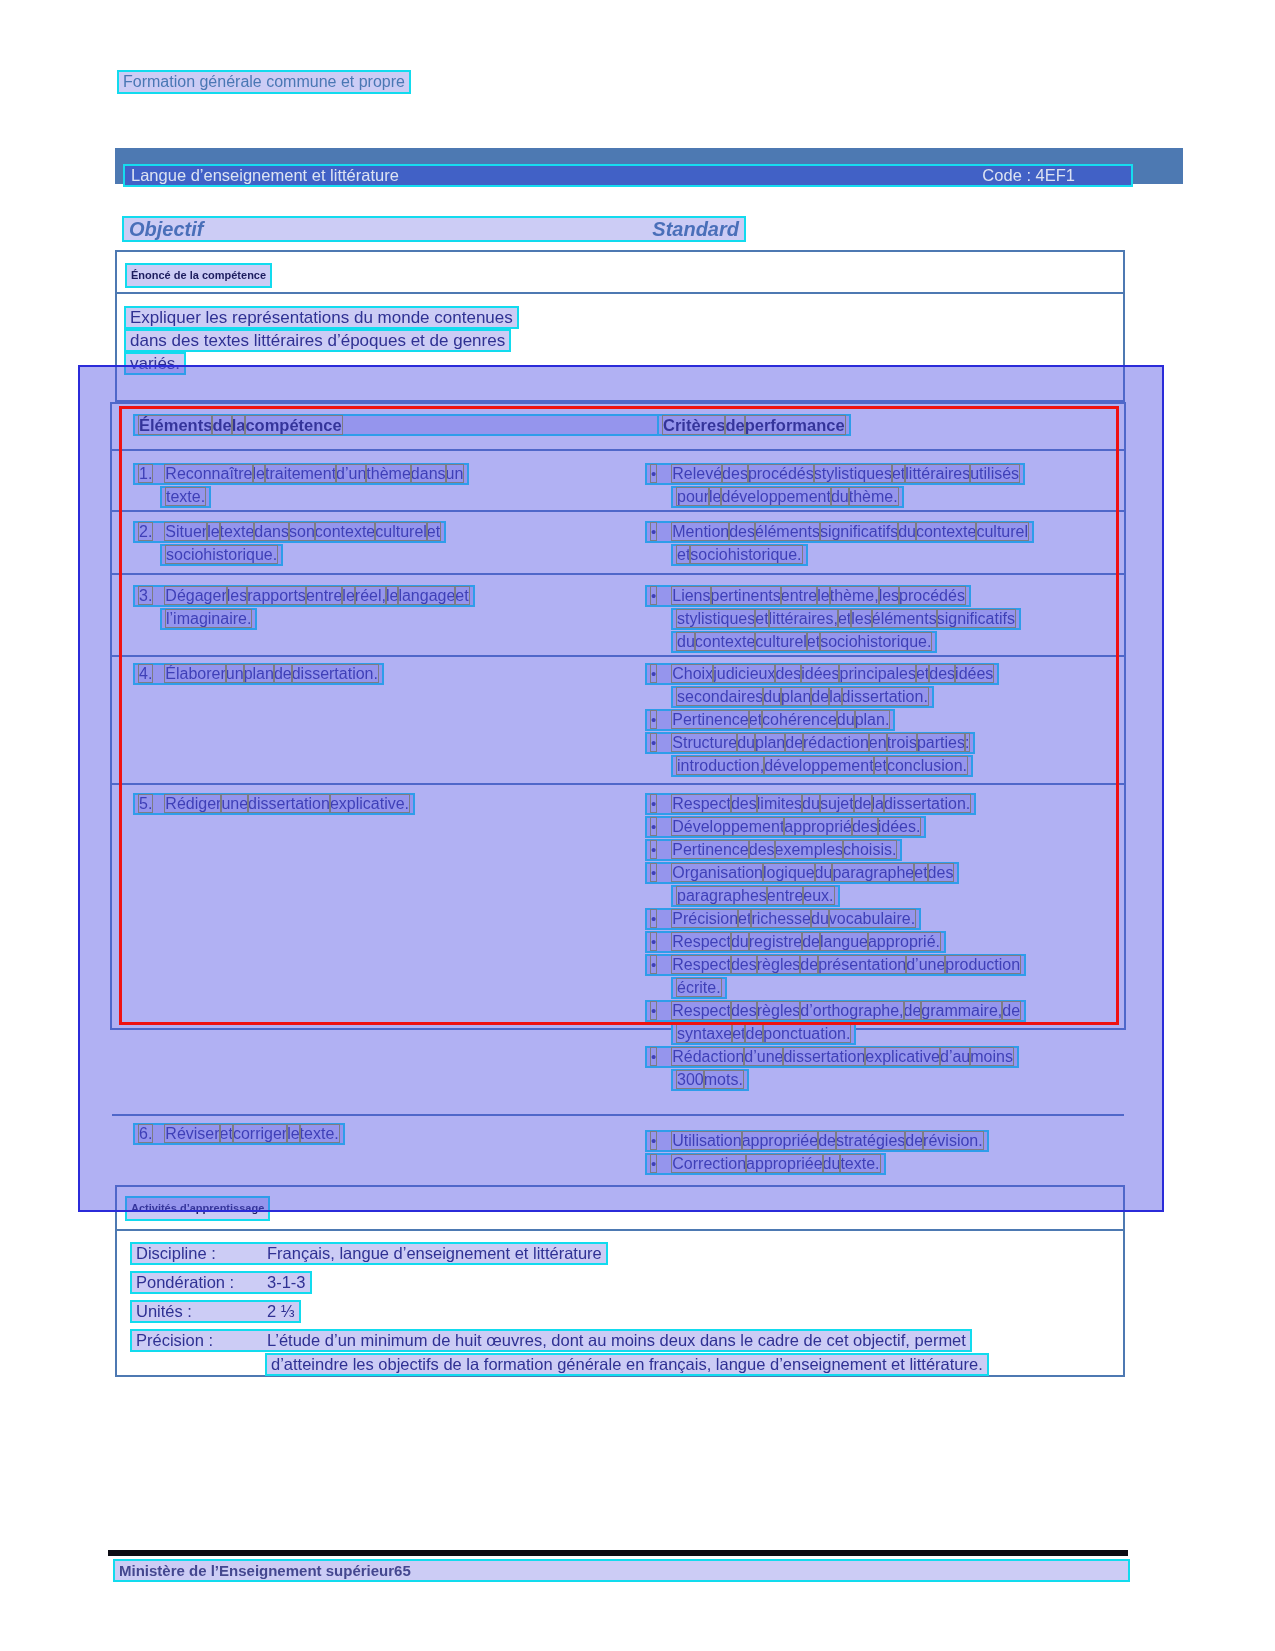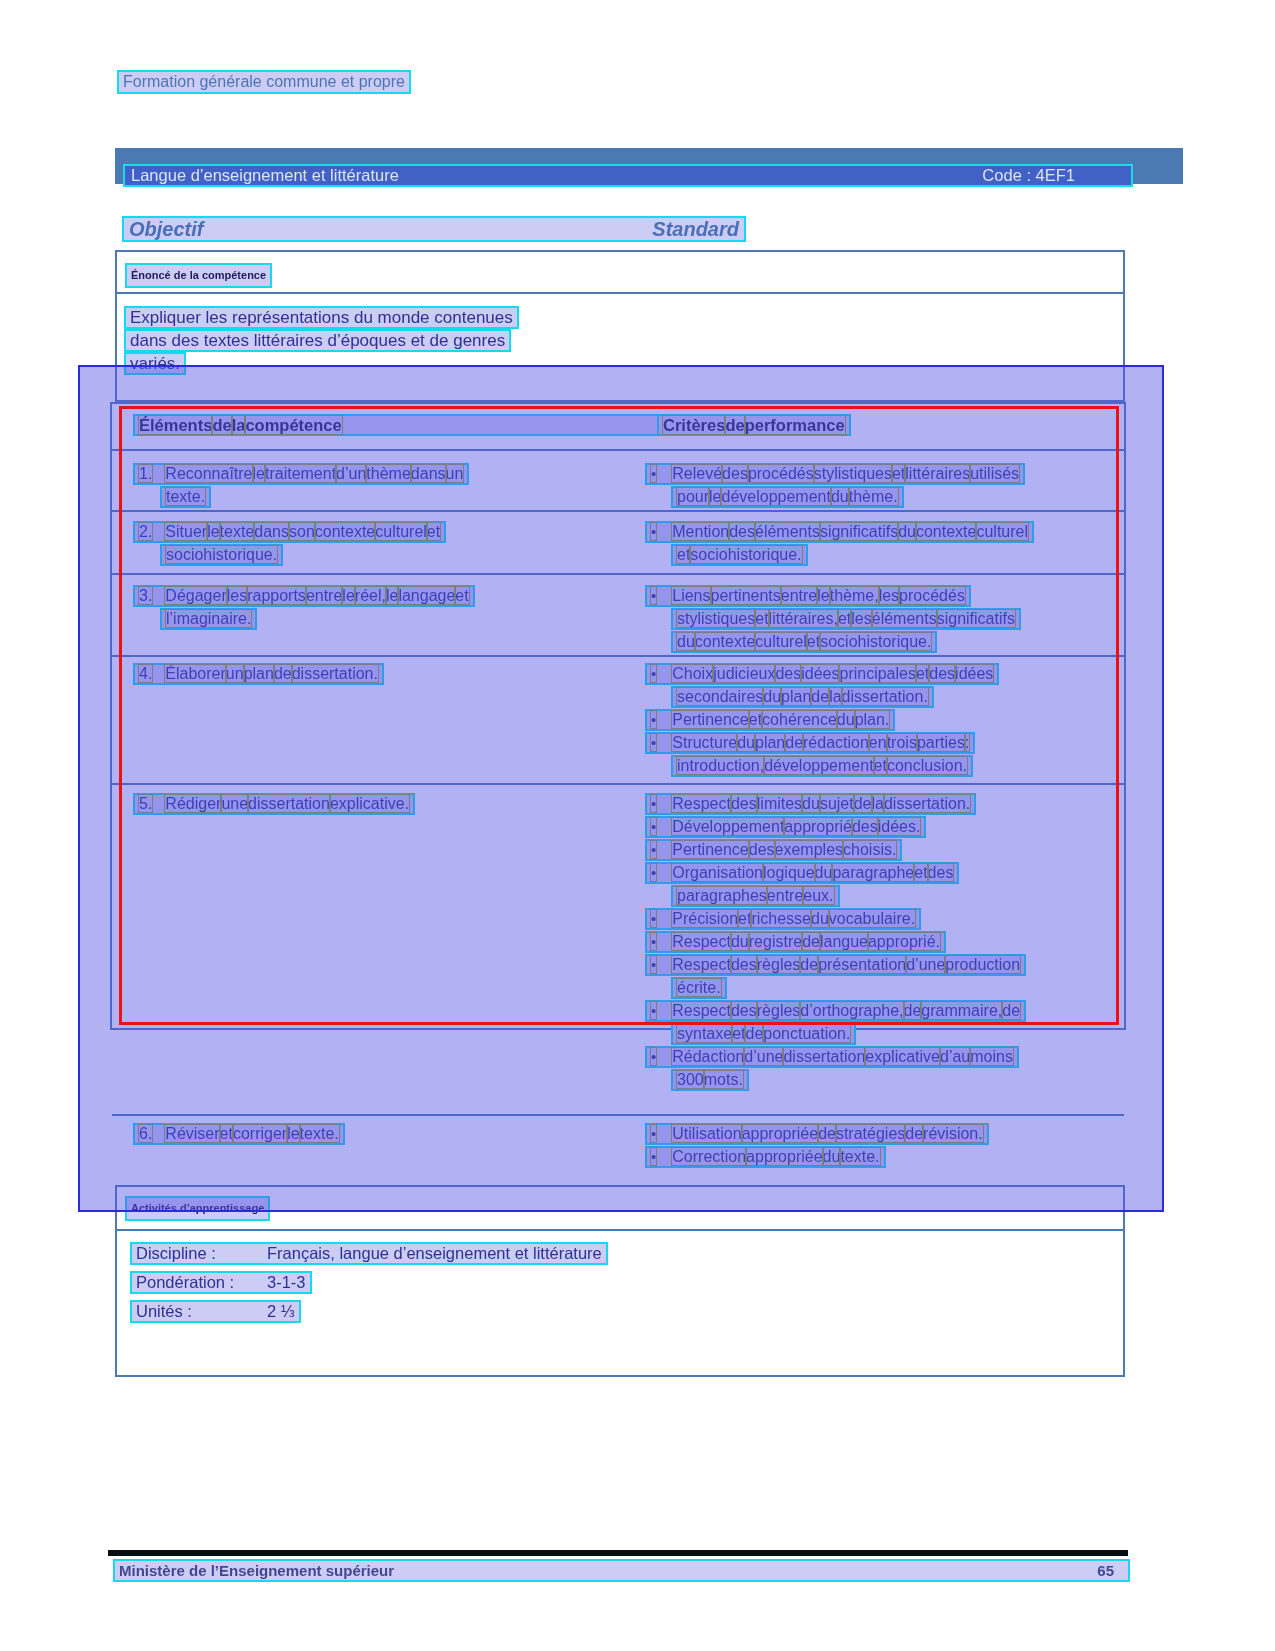--- a/index.html
+++ b/index.html
@@ -65,21 +65,21 @@
   .cell-cr { left:533px; }
   .thead .cell { top:10px; }
   .thead .tline { font-size:16.5px; color:#1d1d5e; }
   .th-left { width:532px; }
   .th-right { margin-left:12px; }
 
   
   .footer-bar { left:108px; top:1550px; width:1020px; height:6px; background:#0c0c14; }
   .footer-band {
     left:113px; top:1559px; width:1017px; height:23px;
-    display:flex; align-items:center; justify-content:space-between;
+    display:flex; align-items:center; justify-content:flex-start;
     padding:0 14px 0 4px; font-size:15px; font-weight:bold; color:#44478f;
   }
 
   
   .overlay {
     left:78px; top:365px; width:1086px; height:847px;
     background:rgba(82,82,228,0.45); border:2px solid #2b2bd9;
     z-index:50; pointer-events:none;
   }
 </style>
@@ -422,21 +422,21 @@
       <div class="cell cell-el" style="top: 7px;">
         <span class="hl tline">
           <span class="wb pre-num">6.</span>
           <span class="wb">Réviser</span> 
           <span class="wb">et</span> 
           <span class="wb">corriger</span> 
           <span class="wb">le</span> 
           <span class="wb">texte.</span> 
         </span>
       </div>
-      <div class="cell cell-cr" style="top: 7px;">
+      <div class="cell cell-cr" style="top: 14px;">
         <span class="hl tline">
           <span class="wb pre-bullet">•</span>
           <span class="wb">Utilisation</span> 
           <span class="wb">appropriée</span> 
           <span class="wb">de</span> 
           <span class="wb">stratégies</span> 
           <span class="wb">de</span> 
           <span class="wb">révision.</span> 
         </span>
         <span class="hl tline">
@@ -456,20 +456,24 @@
 
 <div class="abs sec details">
     <div class="drow">
       <span class="hl dline"><span class="dlabel">Discipline :</span>Français, langue d’enseignement et littérature</span>
     </div>
     <div class="drow">
       <span class="hl dline"><span class="dlabel">Pondération :</span>3-1-3</span>
     </div>
     <div class="drow">
       <span class="hl dline"><span class="dlabel">Unités :</span>2 ⅓</span>
+    </div>
+    <div class="drow">
+      <span class="hl dline"><span class="dlabel">Précision :</span>L’étude d’un minimum de huit œuvres, dont au moins deux dans le cadre de cet objectif, permet</span>
+      <span class="hl dline" style="margin-left: 135px;">d’atteindre les objectifs de la formation générale en français, langue d’enseignement et littérature.</span>
     </div>
   </div>
 
 <div class="abs footer-bar"></div>
 <div class="abs footer-band hl">
   <span>Ministère de l’Enseignement supérieur</span>
   <span>65</span>
 </div>
 
 <div class="abs overlay"></div>

